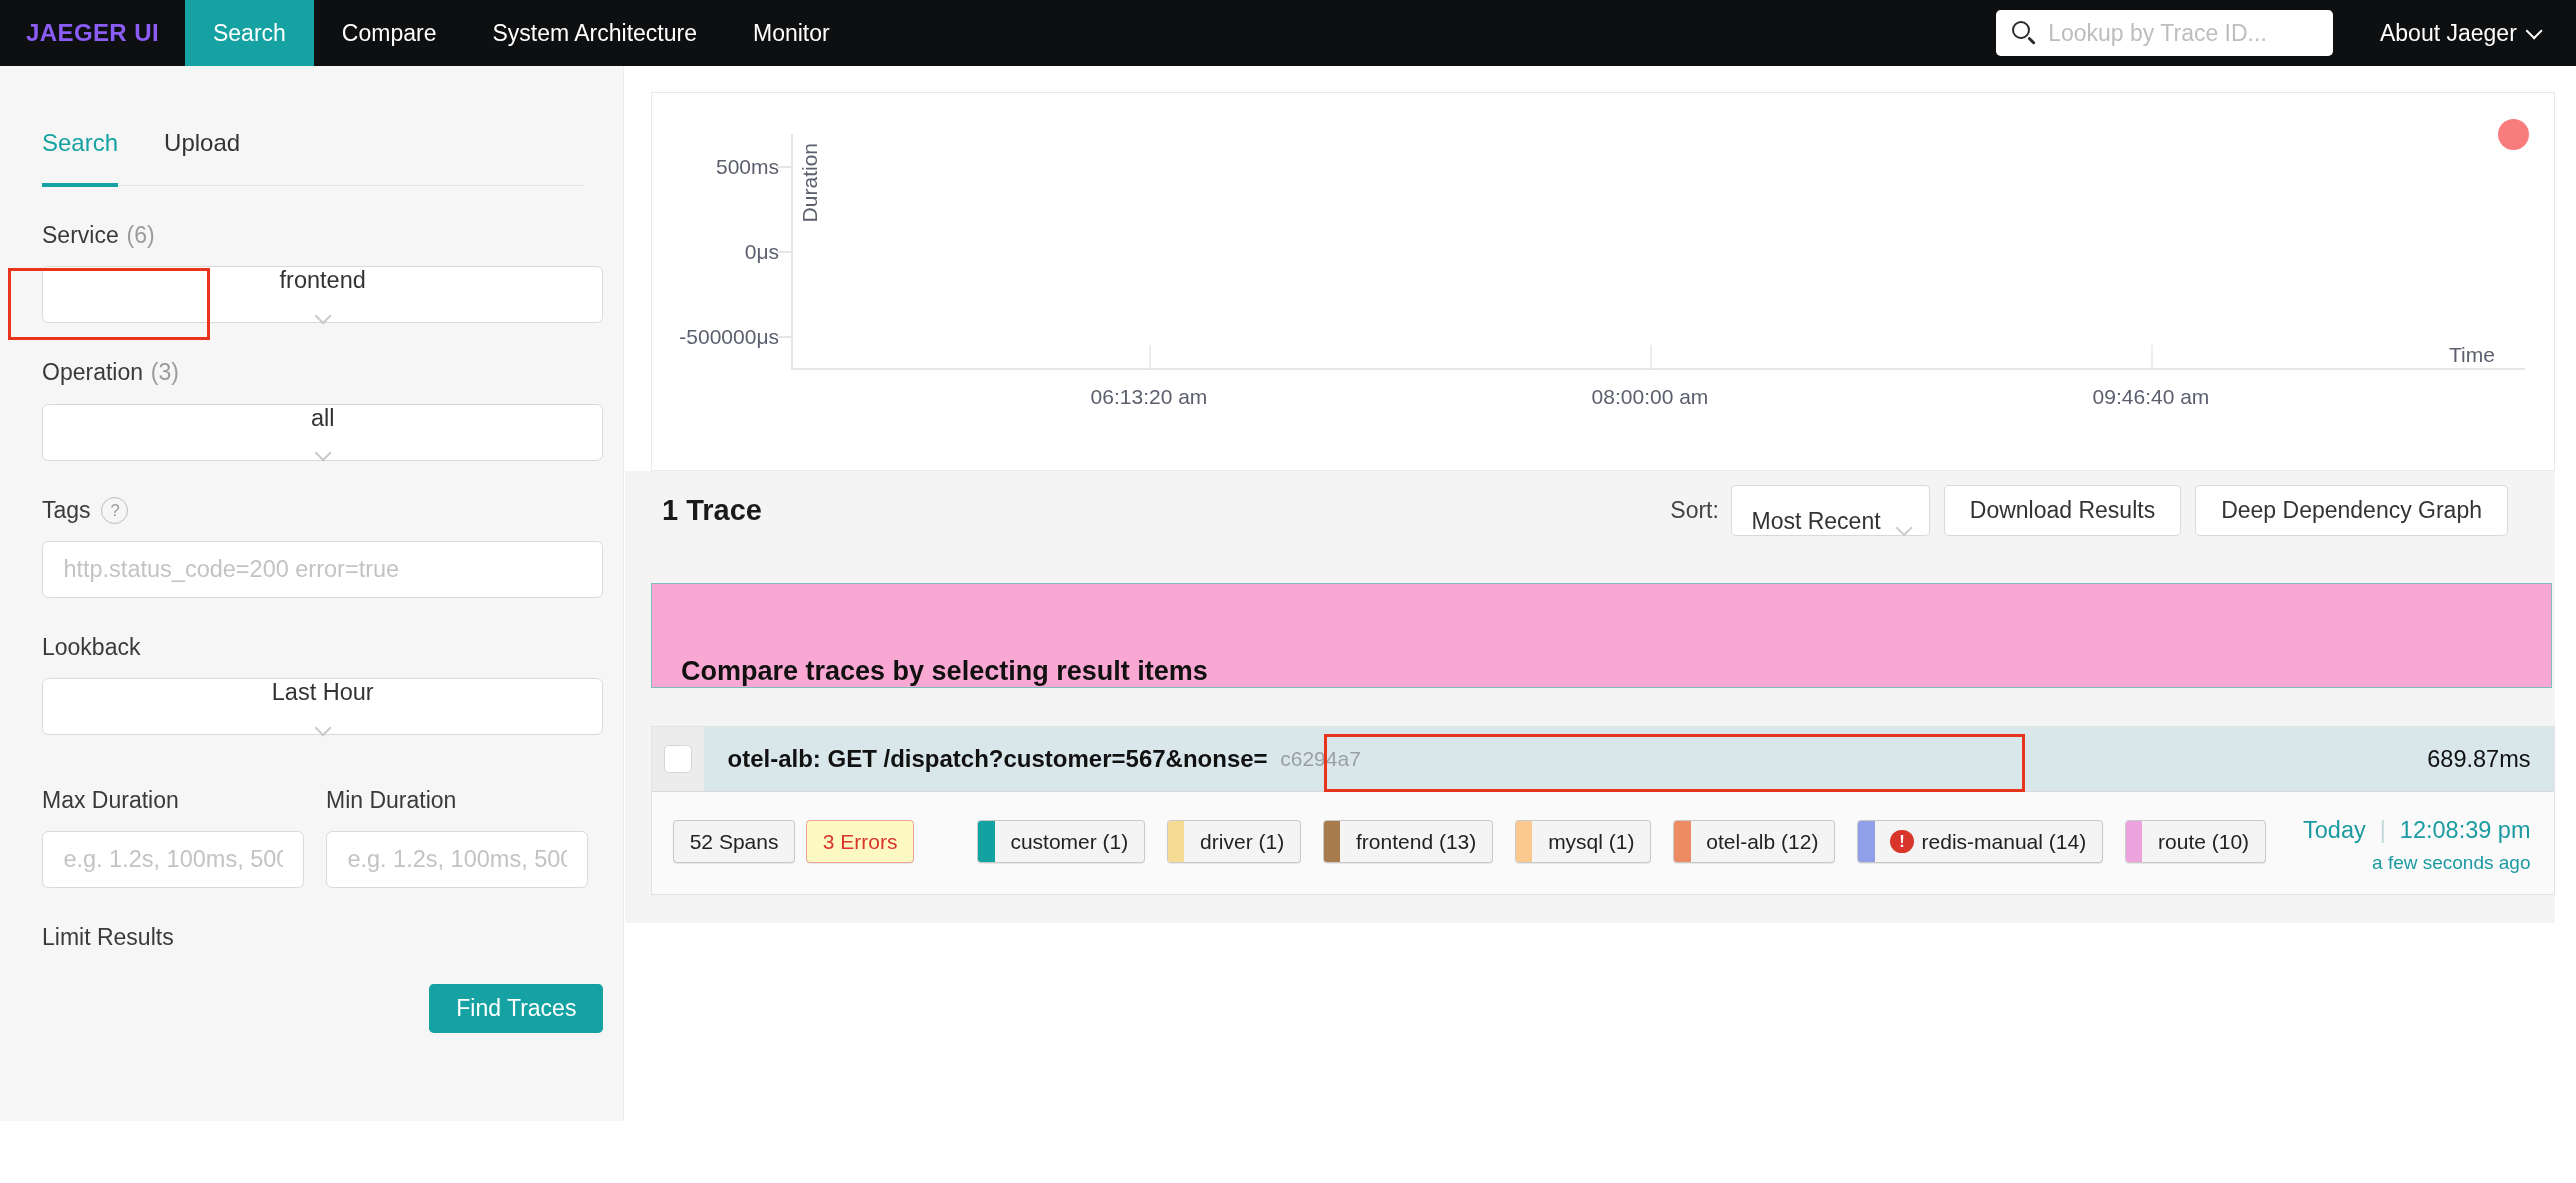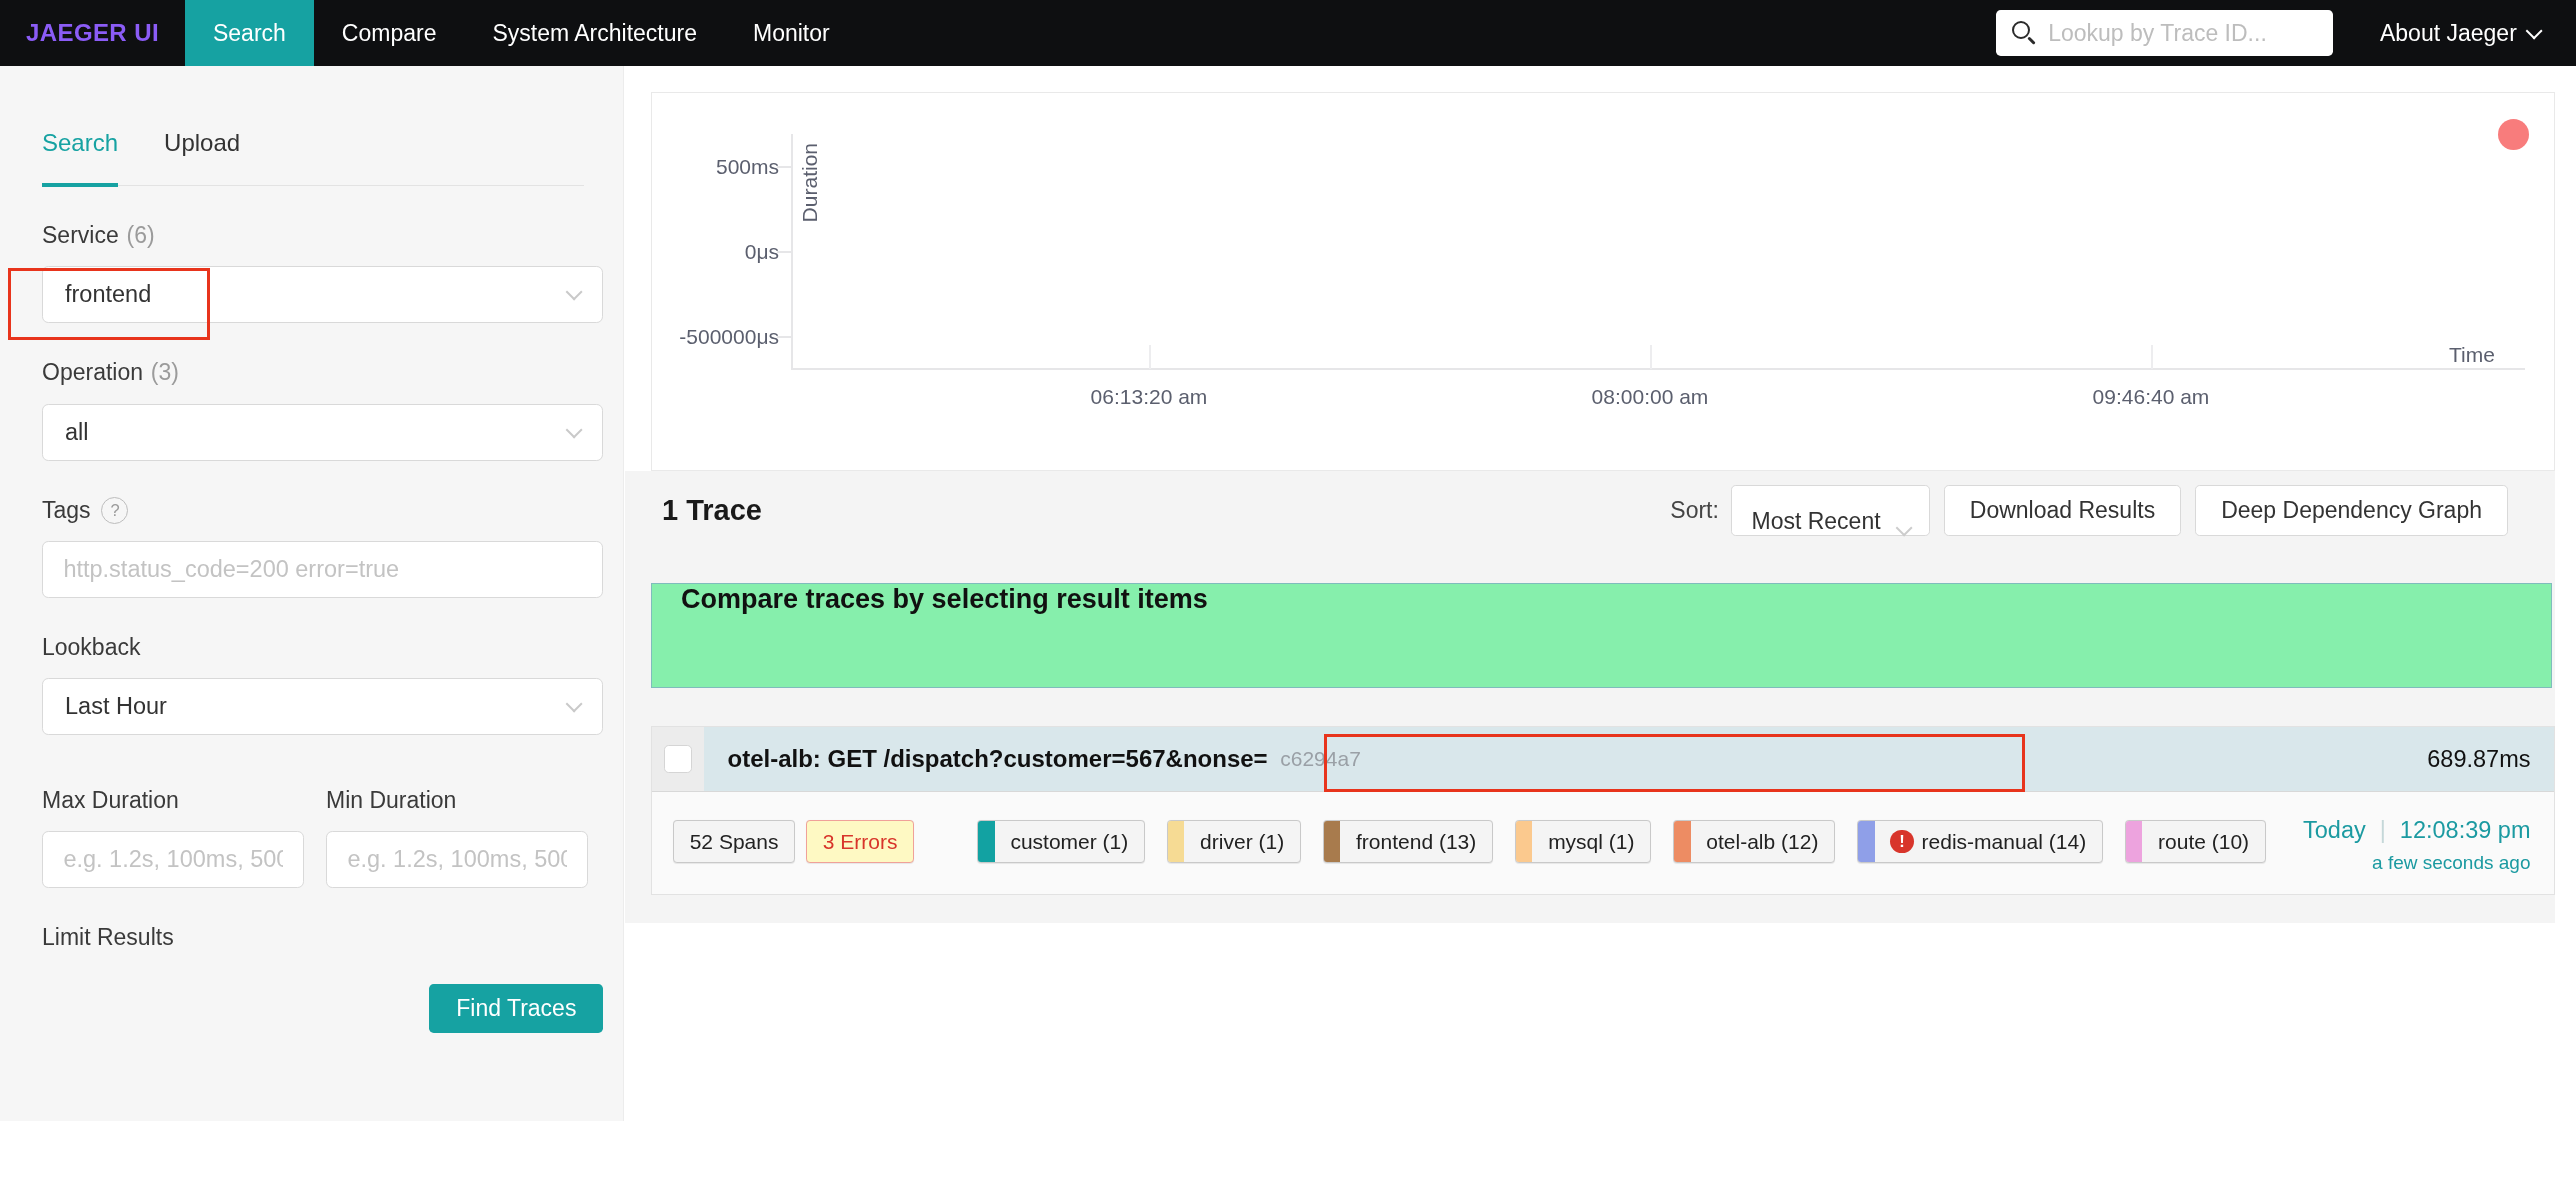--- a/index.html
+++ b/index.html
@@ -27,21 +27,21 @@
   .sidebar{position:absolute;left:0;top:66px;width:624px;height:1055px;background:#f6f6f6;border-right:0.8px solid #ececec;box-sizing:border-box;}
   .side-inner{padding:0 19.6px 0 42px;}
   .side-tabs{display:flex;gap:46px;margin-top:63px;border-bottom:0.8px solid #e3e3e3;width:542px;}
   .side-tab{font-size:24px;padding-bottom:28px;color:#333;cursor:pointer;position:relative;}
   .side-tab.active{color:#16a2a2;}
   .side-tab.active::after{content:"";position:absolute;left:0;right:0;bottom:-1.6px;height:3.9px;background:#16a2a2;}
   .fgroup{margin-top:36px;}
   .flabel{font-size:23px;color:#3a3a3a;display:flex;align-items:center;gap:7.8px;}
   .flabel .count{color:#9b9b9b;}
   .help{width:25px;height:25px;border:1.6px solid #bdbdbd;border-radius:50%;color:#9b9b9b;font-size:16.5px;display:inline-flex;align-items:center;justify-content:center;margin-left:3.1px;}
-  .selectbox{margin-top:17.3px;height:57px;background:#fff;border:0.8px solid #d9d9d9;border-radius:6.3px;display:flex;align-items:center;justify-content:space-between;padding:0 22px;box-sizing:border-box;font-size:23.5px;color:#333;cursor:pointer;}
+  .selectbox{margin-top:17.3px;height:57px;background:#fff;border:0.8px solid #d9d9d9;border-radius:6.3px;display:flex;align-items:center;justify-content:space-between;padding:0 22px;box-sizing:border-box;font-size:23.5px;color:#333;cursor:pointer;flex-direction:column;}
   .selectbox .chev{color:#c9c9c9;}
   .textbox{margin-top:17.3px;height:57px;width:100%;background:#fff;border:0.8px solid #d9d9d9;border-radius:6.3px;padding:0 20.4px;box-sizing:border-box;font-size:23.5px;color:#333;outline:none;font-family:"Liberation Sans",sans-serif;}
   .textbox::placeholder{color:#c3c3c3;}
   .dur-row{display:flex;gap:22px;margin-top:52px;}
   .dur-col{width:262px;}
   .limit-wrap{position:relative;margin-top:17.3px;}
   .limit-input{height:57px;width:100%;background:#fff;border:0.8px solid #d9d9d9;border-radius:6.3px;padding:0 20.4px;box-sizing:border-box;font-size:23.5px;color:#333;outline:none;font-family:"Liberation Sans",sans-serif;}
   .stepper{position:absolute;right:3.9px;top:3.9px;bottom:3.9px;width:36px;background:#f2f2f2;border-radius:3.9px;display:flex;flex-direction:column;align-items:center;justify-content:center;gap:7.8px;cursor:pointer;}
   .chev-up,.chev-dn{width:8.6px;height:8.6px;border-right:2.4px solid #8f8f8f;border-bottom:2.4px solid #8f8f8f;}
   .chev-up{transform:rotate(-135deg);margin-bottom:-2.4px;}
@@ -64,21 +64,21 @@
 
   .results-region{position:absolute;left:0;top:405px;width:1930px;height:452px;background:#f4f4f4;}
   .results-head{position:absolute;left:0;top:0;width:100%;height:78px;display:flex;align-items:center;}
   .trace-count{font-size:29px;font-weight:bold;color:#1a1a1a;margin-left:37px;}
   .head-spacer{flex:1;}
   .sort-label{font-size:23px;color:#444;margin-right:12.6px;}
   .sort-select{height:49px;background:#fff;border:0.8px solid #d9d9d9;border-radius:4.7px;display:flex;align-items:flex-end;gap:17px;padding:0 19px;font-size:23px;color:#333;cursor:pointer;}
   .sort-select .chev{color:#cccccc;}
   .head-btn{height:49px;background:#fff;border:0.8px solid #d9d9d9;border-radius:4.7px;display:flex;align-items:center;padding:0 25px;font-size:23px;color:#333;margin-left:14px;cursor:pointer;}
   .head-btn:last-child{margin-right:47px;}
-  .banner{position:absolute;left:26px;top:112px;width:1901px;height:105px;background:#86efac;border:1.6px solid #7fbcbc;box-sizing:border-box;display:flex;align-items:flex-start;}
+  .banner{position:absolute;left:26px;top:112px;width:1901px;height:105px;background:#f9a8d4;border:1.6px solid #7fbcbc;box-sizing:border-box;display:flex;align-items:flex-end;}
   .banner-text{font-size:27px;font-weight:bold;color:#111;margin-left:29px;}
 
   .trace-card{position:absolute;left:26px;top:255px;width:1904px;height:169px;background:#fafafa;border:0.8px solid #e2e2e2;box-sizing:border-box;}
   .trace-head{height:64px;display:flex;align-items:stretch;border-bottom:0.8px solid #d8d8d8;cursor:pointer;}
   .cb-cell{width:52px;background:#ececec;display:flex;align-items:center;justify-content:center;flex:none;}
   .checkbox{width:28px;height:28px;background:#fff;border:1.6px solid #d5d5d5;border-radius:4.7px;box-sizing:border-box;cursor:pointer;}
   .trace-title-cell{flex:1;background:#d9e7eb;display:flex;align-items:center;padding:0 23.5px;}
   .trace-title{font-size:24px;font-weight:bold;color:#111;}
   .trace-id{font-size:21px;color:#9aa0a6;margin-left:12.6px;}
   .trace-dur{margin-left:auto;font-size:23.5px;color:#111;}

